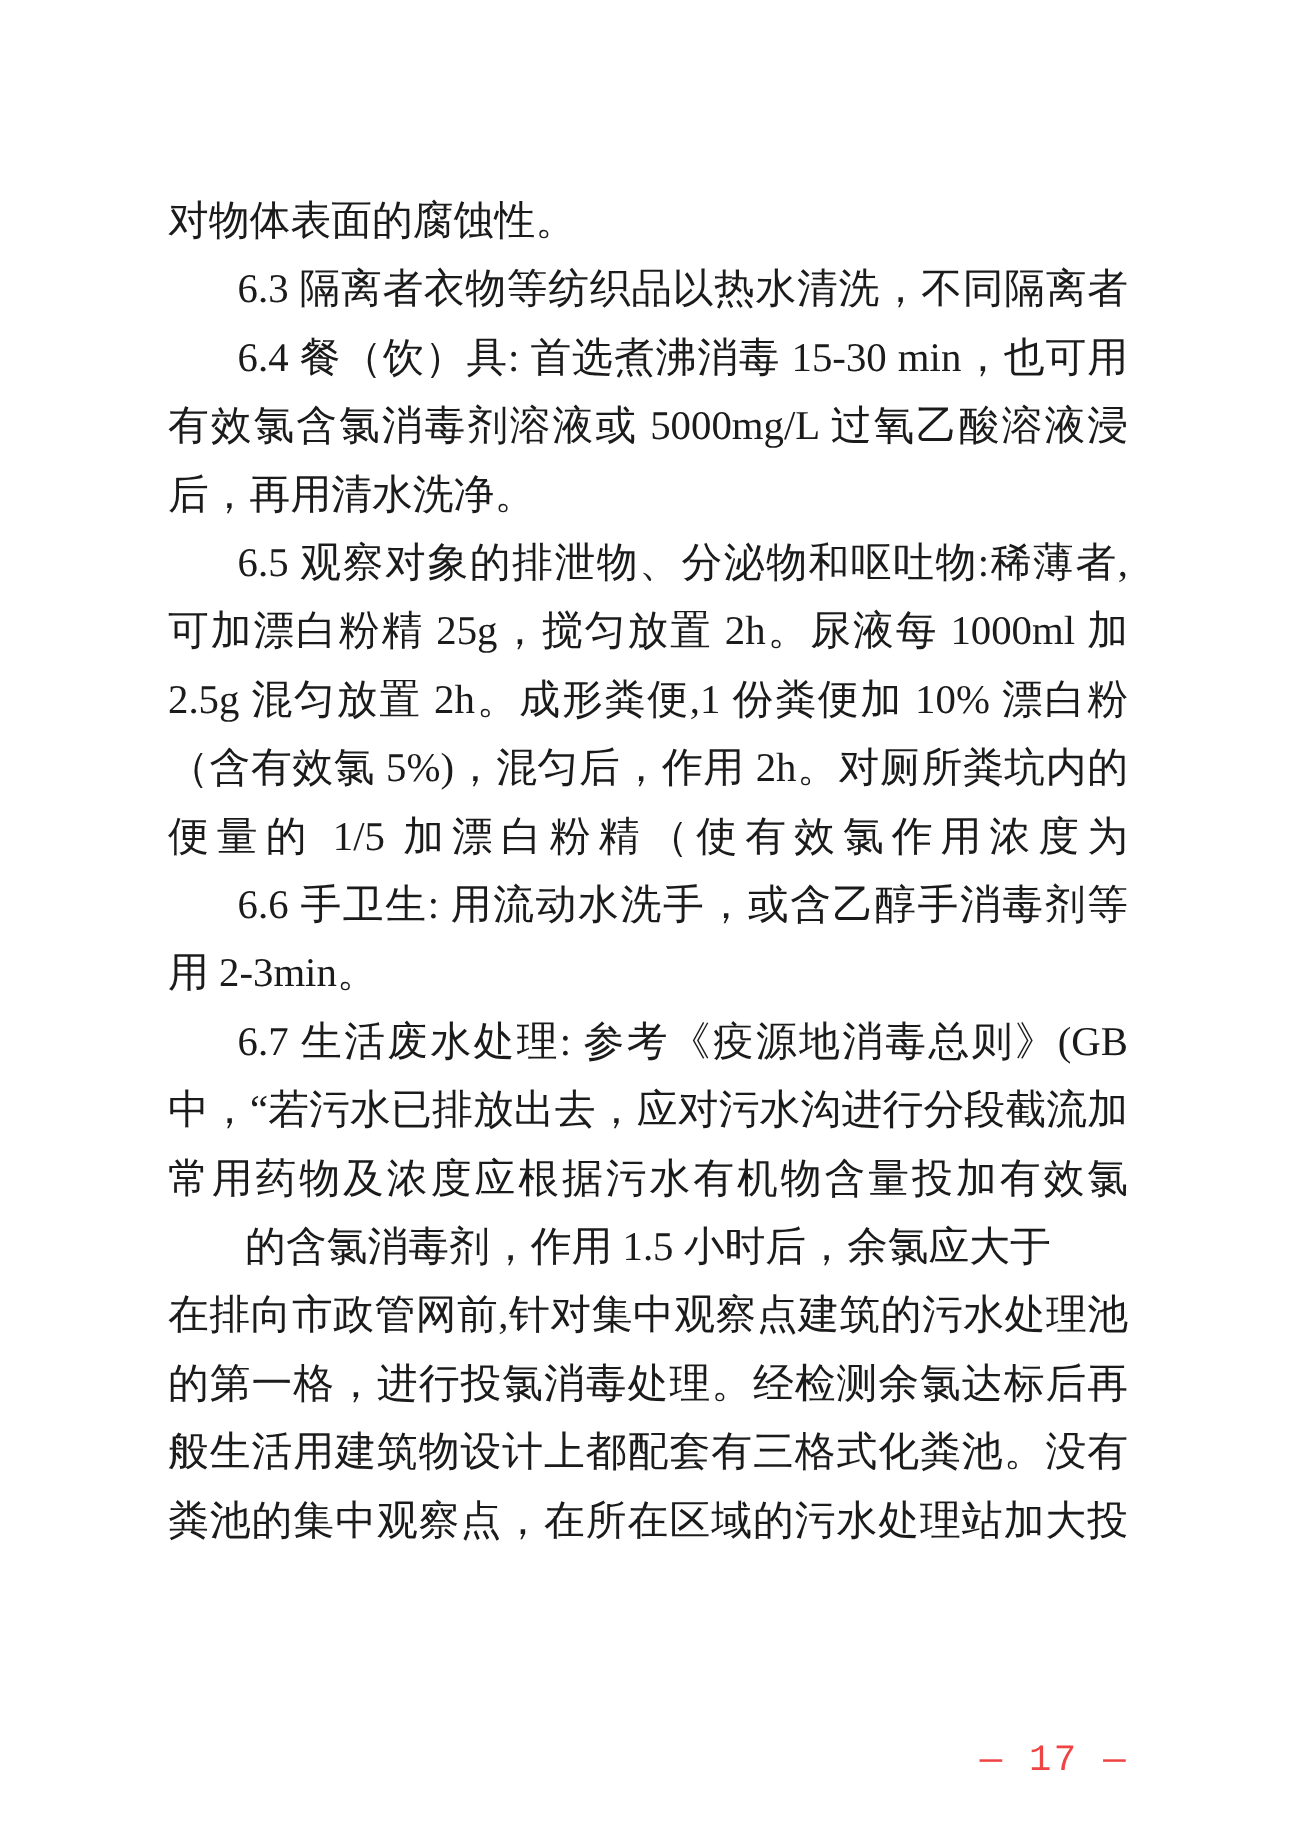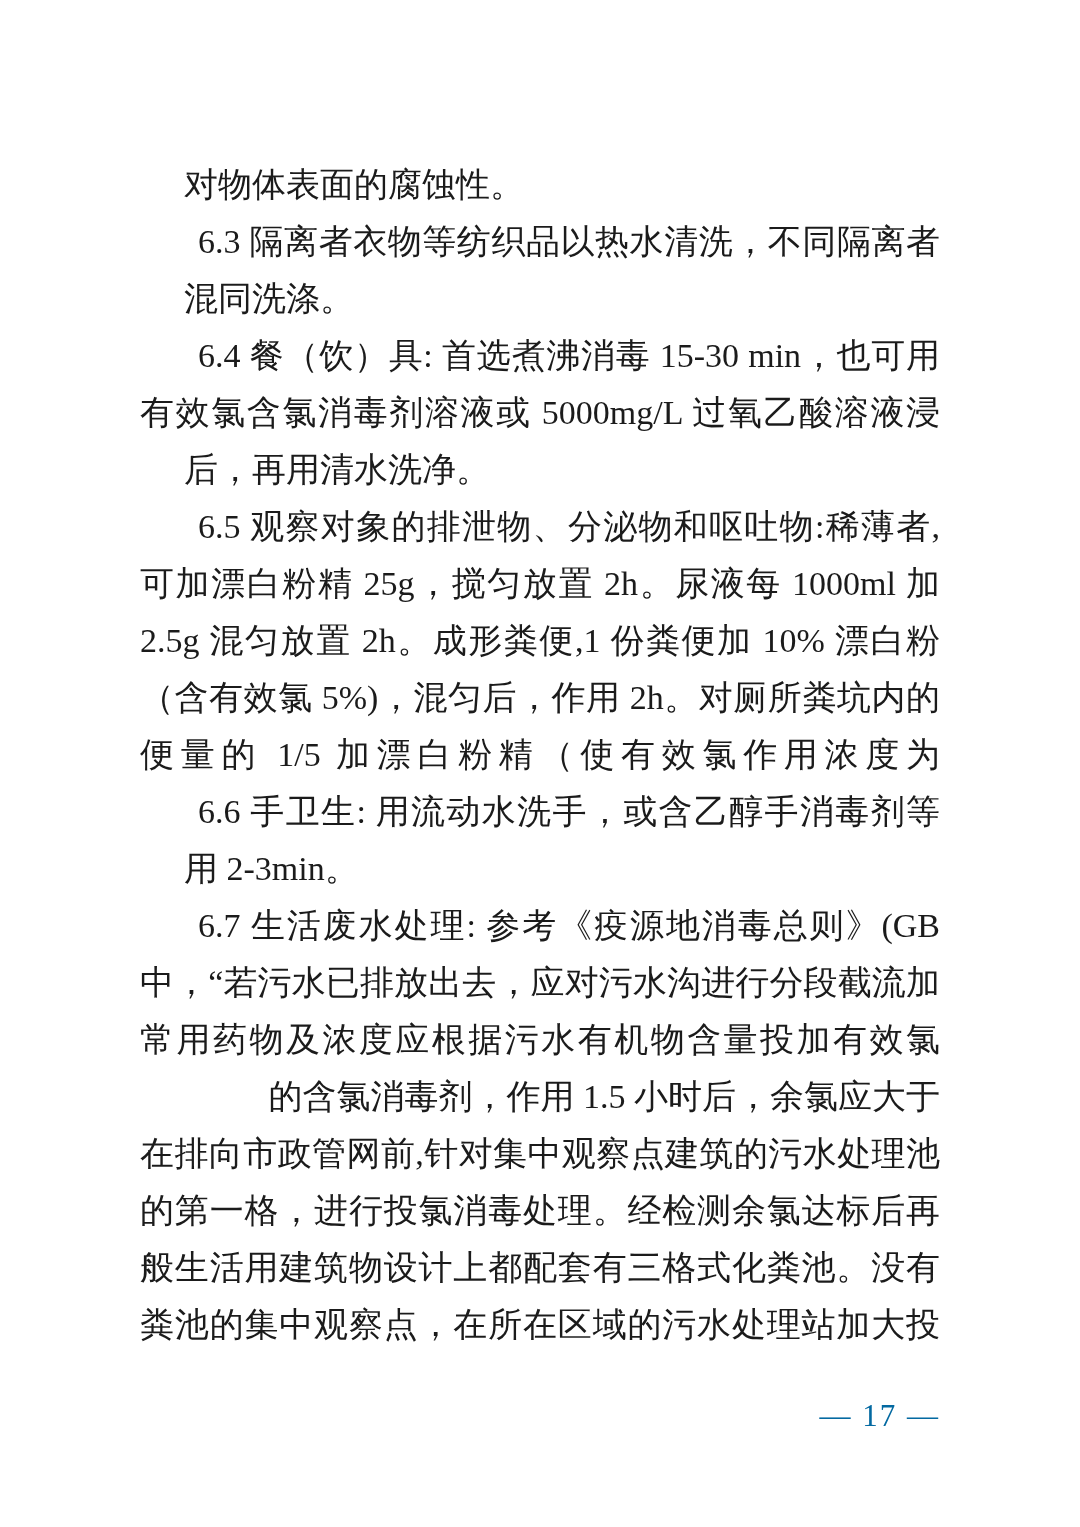--- a/index.html
+++ b/index.html
@@ -25,47 +25,46 @@
   .line {
     height: 57px;
     line-height: 57px;
     font-size: 34px;
     text-align: justify;
     text-align-last: justify;
     overflow: hidden;
     color: #1b1b1b;
   }
   .line.short {
-    text-align: right;
+    text-align: center;
     text-align-last: left;
-    margin-left: 44px;
   }
   .line.indent {
     text-indent: 58px;
   }
   .footer {
     position: absolute;
     right: 140px;
-    top: 1396px;
+    top: 1448px;
     height: 40px;
     line-height: 40px;
     font-size: 31px;
     text-align: right;
-    color: #0369a1;
+    color: #ef4444;
     letter-spacing: 2px;
+    font-family: Liberation Mono, monospace;
   }
 </style>
 </head>
 <body>
 
 <div class="page">
   <div class="content">
     <div class="line short">对物体表面的腐蚀性。</div>
     <div class="line indent">6.3 隔离者衣物等纺织品以热水清洗，不同隔离者衣物不得</div>
-    <div class="line short">混同洗涤。</div>
     <div class="line indent">6.4 餐（饮）具: 首选煮沸消毒 15-30 min，也可用 500mg/L</div>
     <div class="line">有效氯含氯消毒剂溶液或 5000mg/L 过氧乙酸溶液浸泡 30 min</div>
     <div class="line short">后，再用清水洗净。</div>
     <div class="line indent">6.5 观察对象的排泄物、分泌物和呕吐物:稀薄者,每 1000ml</div>
     <div class="line">可加漂白粉精 25g，搅匀放置 2h。尿液每 1000ml 加入漂白粉精</div>
     <div class="line">2.5g 混匀放置 2h。成形粪便,1 份粪便加 10% 漂白粉精乳剂 2 份</div>
     <div class="line">（含有效氯 5%)，混匀后，作用 2h。对厕所粪坑内的粪便可按粪</div>
     <div class="line">便量的 1/5 加漂白粉精（使有效氯作用浓度为 20000mg/L)，搅</div>
     <div class="line indent">6.6 手卫生: 用流动水洗手，或含乙醇手消毒剂等涂擦，作</div>
     <div class="line short">用 2-3min。</div>

